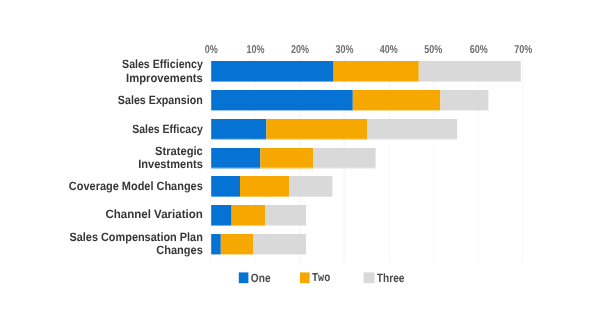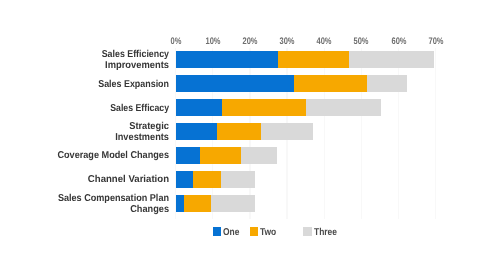--- a/index.html
+++ b/index.html
@@ -145,25 +145,25 @@
         <div class="cat-label-line" style="left: 0px; top: 204.64px; line-height: 10.8px; height: 10.8px; transform: scaleX(0.919136) translateZ(0px);">Changes</div>
       </div>
       <div class="bar-row" style="top: 194.94px; height: 16.6px;">
         <div class="seg" style="left: 175.6px; width: 8.5468px; height: 16.6px; background: rgb(6, 114, 211);"></div>
         <div class="seg" style="left: 184.147px; width: 26.3836px; height: 16.6px; background: rgb(247, 168, 0);"></div>
         <div class="seg" style="left: 210.53px; width: 44.9636px; height: 16.6px; background: rgb(217, 217, 217);"></div>
       </div>
     </div>
 
   <div class="legend" id="legend">
-      <div class="legend-item" style="left: 213px; top: 0px; width: 40px; height: 237px;">
+      <div class="legend-item" style="left: 199px; top: 0px; width: 40px; height: 237px;">
         <div class="legend-swatch" style="top: 227.4px; width: 8.4px; height: 8.4px; background: rgb(6, 114, 211);"></div>
         <div class="legend-text" style="left: 9.7px; top: 226.6px; transform: scaleX(0.845) translateZ(0px);">One</div>
       </div>
-      <div class="legend-item" style="left: 250px; top: 0px; width: 40px; height: 262px;">
+      <div class="legend-item" style="left: 250px; top: 0px; width: 40px; height: 262px; font-family: Liberation Mono, monospace;">
         <div class="legend-swatch" style="top: 227.4px; width: 8.4px; height: 8.4px; background: rgb(247, 168, 0);"></div>
         <div class="legend-text" style="left: 9.7px; top: 226.6px; transform: scaleX(0.845) translateZ(0px);">Two</div>
       </div>
       <div class="legend-item" style="left: 303.2px; top: 0px; width: 40px; height: 277px; text-decoration: underline;">
         <div class="legend-swatch" style="top: 227.4px; width: 8.4px; height: 8.4px; background: rgb(217, 217, 217);"></div>
         <div class="legend-text" style="left: 10.6px; top: 226.6px; transform: scaleX(0.845) translateZ(0px);">Three</div>
       </div>
     </div>
 
 </div>

